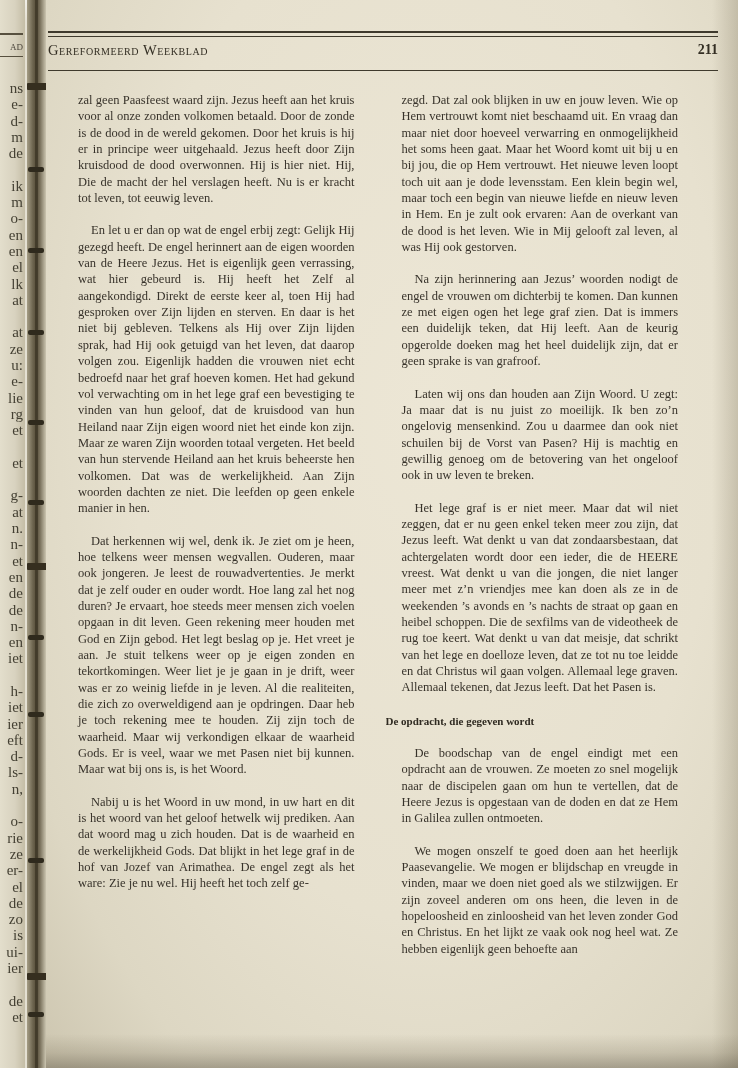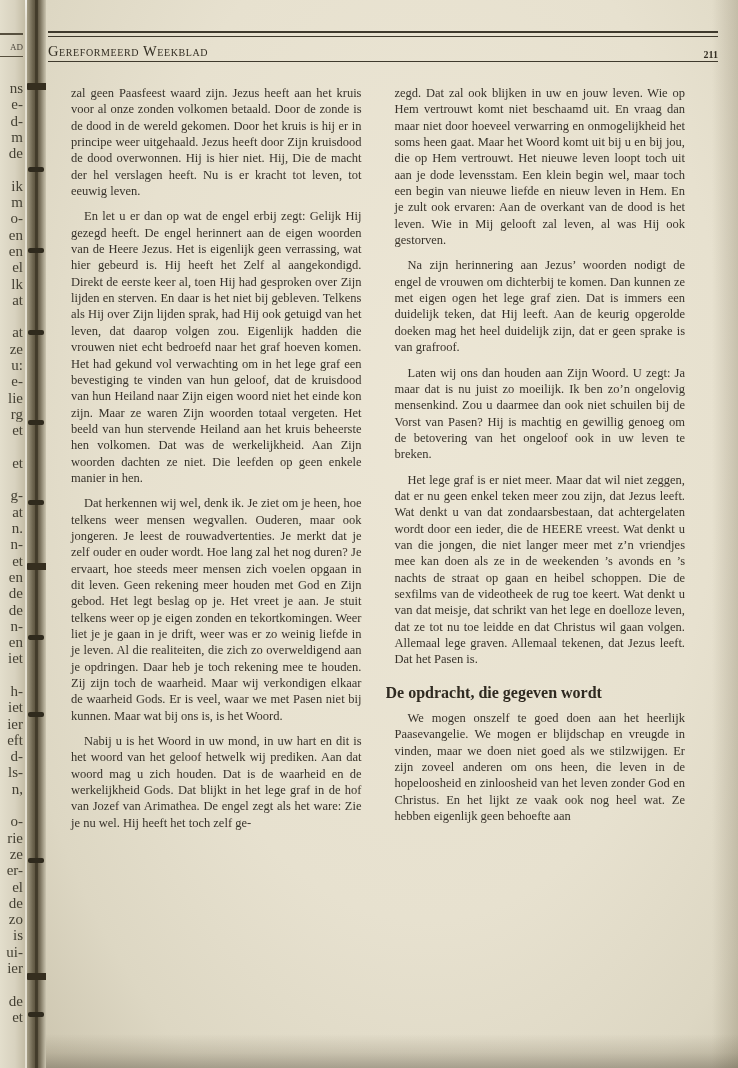--- a/index.html
+++ b/index.html
@@ -33,33 +33,33 @@
         background:radial-gradient(ellipse at 55% 38%, #ece6d5 0%, #e7e1cf 55%, #ddd7c3 82%, #cdc6b0 100%);}
   .page::after{content:"";position:absolute;left:0;right:0;bottom:0;height:34px;
         background:linear-gradient(180deg, rgba(0,0,0,0) 0%, rgba(92,82,60,.18) 55%, rgba(70,62,45,.38) 100%);}
   .page::before{content:"";position:absolute;top:0;right:0;bottom:0;width:26px;
         background:linear-gradient(270deg, rgba(120,110,86,.28) 0%, rgba(0,0,0,0) 100%);}
 
   
   .masthead-rules{position:absolute;top:31px;left:2px;right:20px;
         border-top:2.5px solid #3f3a2d;height:3px;border-bottom:1.5px solid #3f3a2d;}
   .masthead{position:absolute;top:40px;left:2px;right:20px;height:20px;
-        display:flex;justify-content:space-between;align-items:flex-end;
-        border-bottom:1.5px solid #3f3a2d;padding-bottom:1px;}
+        display:flex;justify-content:space-between;align-items:center;
+        border-bottom:1.5px solid #3f3a2d;padding-bottom:10px;}
   .mast-title{font-variant-caps:small-caps;font-size:14.5px;letter-spacing:.6px;color:#332e23;}
-  .mast-page{font-weight:bold;font-size:10px;color:#332e23;}
+  .mast-page{font-weight:bold;font-size:14px;color:#332e23;}
 
   
   .columns{position:absolute;top:76px;left:16px;right:44px;bottom:40px;
         display:flex;gap:15px;}
   .col{flex:1 1 0;color:#37322a;font-size:12.5px;line-height:16.35px;
         text-align:justify;overflow:hidden;}
-  .col p{margin:9px;}
+  .col p{margin:16px;}
   .col p.indent{text-indent:13px;}
-  .col h3{margin:17px 0 5px 0;font-size:16px;color:#2f2a21;}
+  .col h3{margin:17px 0 5px 0;font-size:11px;color:#2f2a21;}
 </style>
 </head>
 <body>
 
 <div class="scan">
 
   <div class="prev-edge">
     <div class="prev-header" style="font-variant-caps:small-caps;">ad</div>
     <div class="prev-lines" id="prev-lines">
         <div class="frag">ns</div>
@@ -153,18 +153,19 @@
           <p class="indent">En let u er dan op wat de engel erbij zegt: Gelijk Hij gezegd heeft. De engel herinnert aan de eigen woorden van de Heere Jezus. Het is eigenlijk geen verrassing, wat hier gebeurd is. Hij heeft het Zelf al aangekondigd. Direkt de eerste keer al, toen Hij had gesproken over Zijn lijden en sterven. En daar is het niet bij gebleven. Telkens als Hij over Zijn lijden sprak, had Hij ook getuigd van het leven, dat daarop volgen zou. Eigenlijk hadden die vrouwen niet echt bedroefd naar het graf hoeven komen. Het had gekund vol verwachting om in het lege graf een bevestiging te vinden van hun geloof, dat de kruisdood van hun Heiland naar Zijn eigen woord niet het einde kon zijn. Maar ze waren Zijn woorden totaal vergeten. Het beeld van hun stervende Heiland aan het kruis beheerste hen volkomen. Dat was de werkelijkheid. Aan Zijn woorden dachten ze niet. Die leefden op geen enkele manier in hen.</p>
           <p class="indent">Dat herkennen wij wel, denk ik. Je ziet om je heen, hoe telkens weer mensen wegvallen. Ouderen, maar ook jongeren. Je leest de rouwadvertenties. Je merkt dat je zelf ouder en ouder wordt. Hoe lang zal het nog duren? Je ervaart, hoe steeds meer mensen zich voelen opgaan in dit leven. Geen rekening meer houden met God en Zijn gebod. Het legt beslag op je. Het vreet je aan. Je stuit telkens weer op je eigen zonden en tekortkomingen. Weer liet je je gaan in je drift, weer was er zo weinig liefde in je leven. Al die realiteiten, die zich zo overweldigend aan je opdringen. Daar heb je toch rekening mee te houden. Zij zijn toch de waarheid. Maar wij verkondigen elkaar de waarheid Gods. Er is veel, waar we met Pasen niet bij kunnen. Maar wat bij ons is, is het Woord.</p>
           <p class="indent">Nabij u is het Woord in uw mond, in uw hart en dit is het woord van het geloof hetwelk wij prediken. Aan dat woord mag u zich houden. Dat is de waarheid en de werkelijkheid Gods. Dat blijkt in het lege graf in de hof van Jozef van Arimathea. De engel zegt als het ware: Zie je nu wel. Hij heeft het toch zelf ge-</p>
         </div>
       <div class="col" id="col-right">
           <p>zegd. Dat zal ook blijken in uw en jouw leven. Wie op Hem vertrouwt komt niet beschaamd uit. En vraag dan maar niet door hoeveel verwarring en onmogelijkheid het soms heen gaat. Maar het Woord komt uit bij u en bij jou, die op Hem vertrouwt. Het nieuwe leven loopt toch uit aan je dode levensstam. Een klein begin wel, maar toch een begin van nieuwe liefde en nieuw leven in Hem. En je zult ook ervaren: Aan de overkant van de dood is het leven. Wie in Mij gelooft zal leven, al was Hij ook gestorven.</p>
           <p class="indent">Na zijn herinnering aan Jezus’ woorden nodigt de engel de vrouwen om dichterbij te komen. Dan kunnen ze met eigen ogen het lege graf zien. Dat is immers een duidelijk teken, dat Hij leeft. Aan de keurig opgerolde doeken mag het heel duidelijk zijn, dat er geen sprake is van grafroof.</p>
           <p class="indent">Laten wij ons dan houden aan Zijn Woord. U zegt: Ja maar dat is nu juist zo moeilijk. Ik ben zo’n ongelovig mensenkind. Zou u daarmee dan ook niet schuilen bij de Vorst van Pasen? Hij is machtig en gewillig genoeg om de betovering van het ongeloof ook in uw leven te breken.</p>
           <p class="indent">Het lege graf is er niet meer. Maar dat wil niet zeggen, dat er nu geen enkel teken meer zou zijn, dat Jezus leeft. Wat denkt u van dat zondaarsbestaan, dat achtergelaten wordt door een ieder, die de HEERE vreest. Wat denkt u van die jongen, die niet langer meer met z’n vriendjes mee kan doen als ze in de weekenden ’s avonds en ’s nachts de straat op gaan en heibel schoppen. Die de sexfilms van de videotheek de rug toe keert. Wat denkt u van dat meisje, dat schrikt van het lege en doelloze leven, dat ze tot nu toe leidde en dat Christus wil gaan volgen. Allemaal lege graven. Allemaal tekenen, dat Jezus leeft. Dat het Pasen is.</p>
           <h3>De opdracht, die gegeven wordt</h3>
+          <p class="indent">De boodschap van de engel eindigt met een opdracht aan de vrouwen. Ze moeten zo snel mogelijk naar de discipelen gaan om hun te vertellen, dat de Heere Jezus is opgestaan van de doden en dat ze Hem in Galilea zullen ontmoeten.</p>
           <p class="indent">We mogen onszelf te goed doen aan het heerlijk Paasevangelie. We mogen er blijdschap en vreugde in vinden, maar we doen niet goed als we stilzwijgen. Er zijn zoveel anderen om ons heen, die leven in de hopeloosheid en zinloosheid van het leven zonder God en Christus. En het lijkt ze vaak ook nog heel wat. Ze hebben eigenlijk geen behoefte aan</p>
         </div>
     </div>
   </div>
 
 </div>
 
 </body></html>

